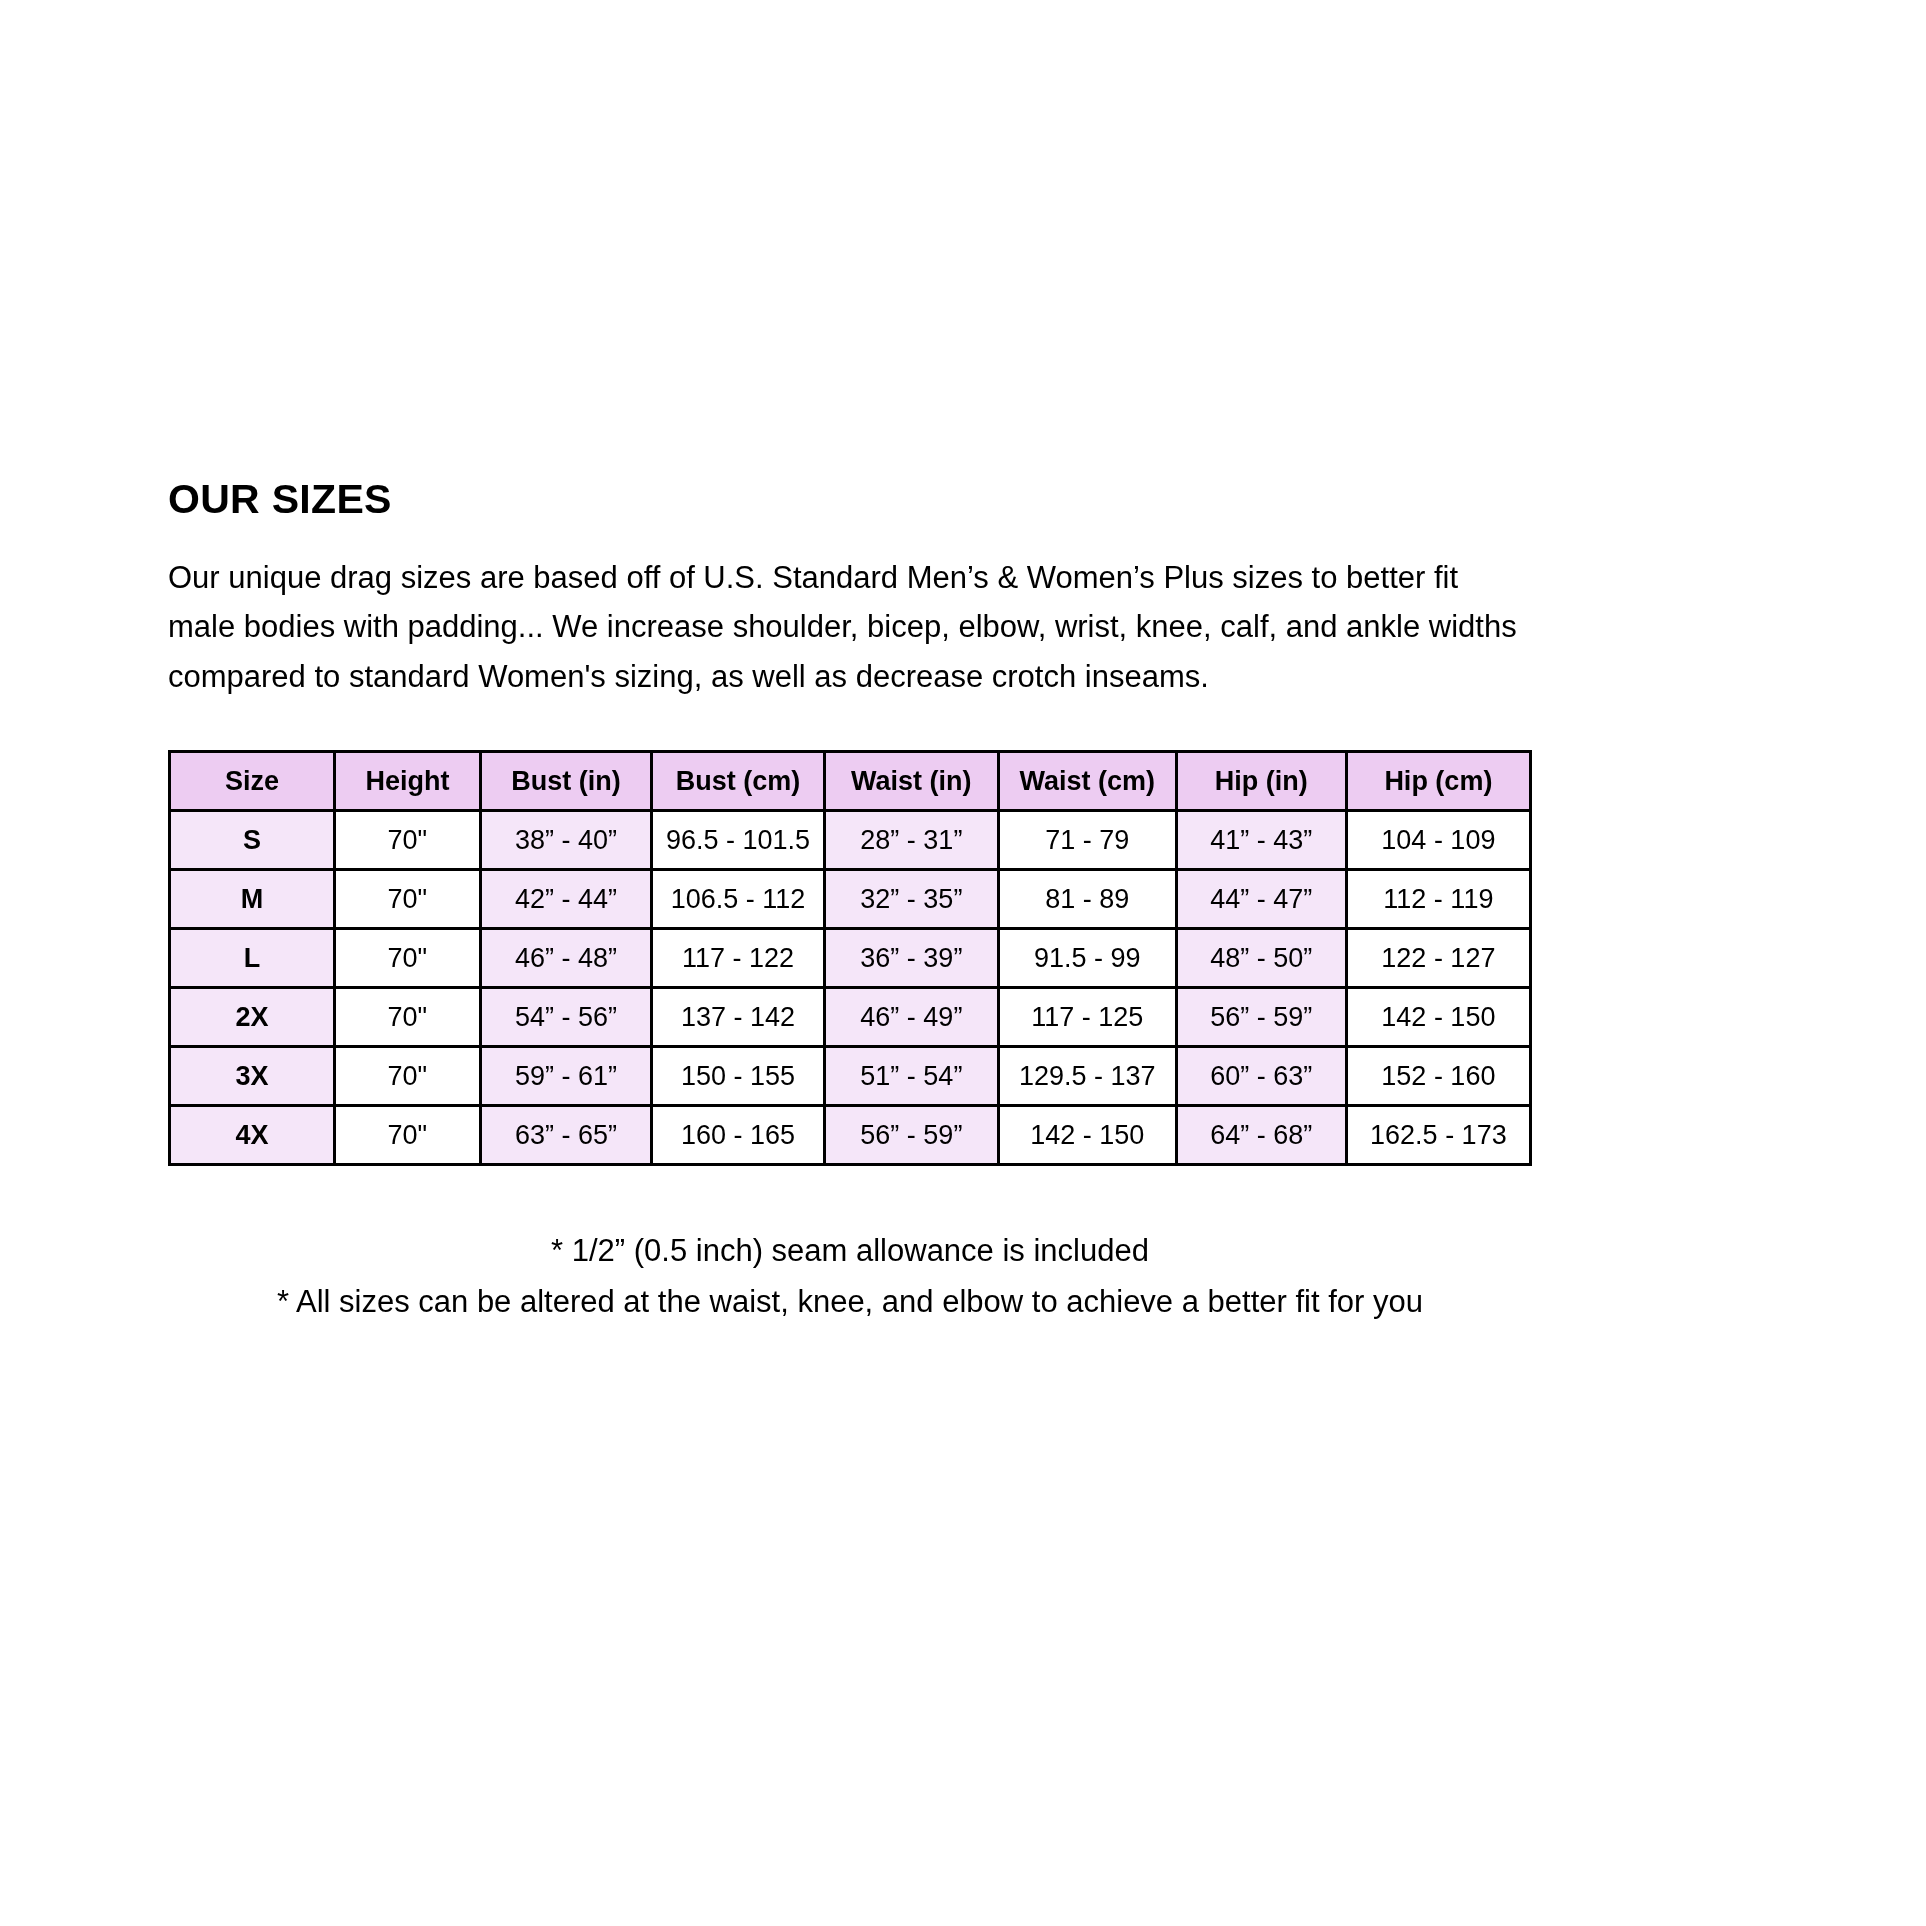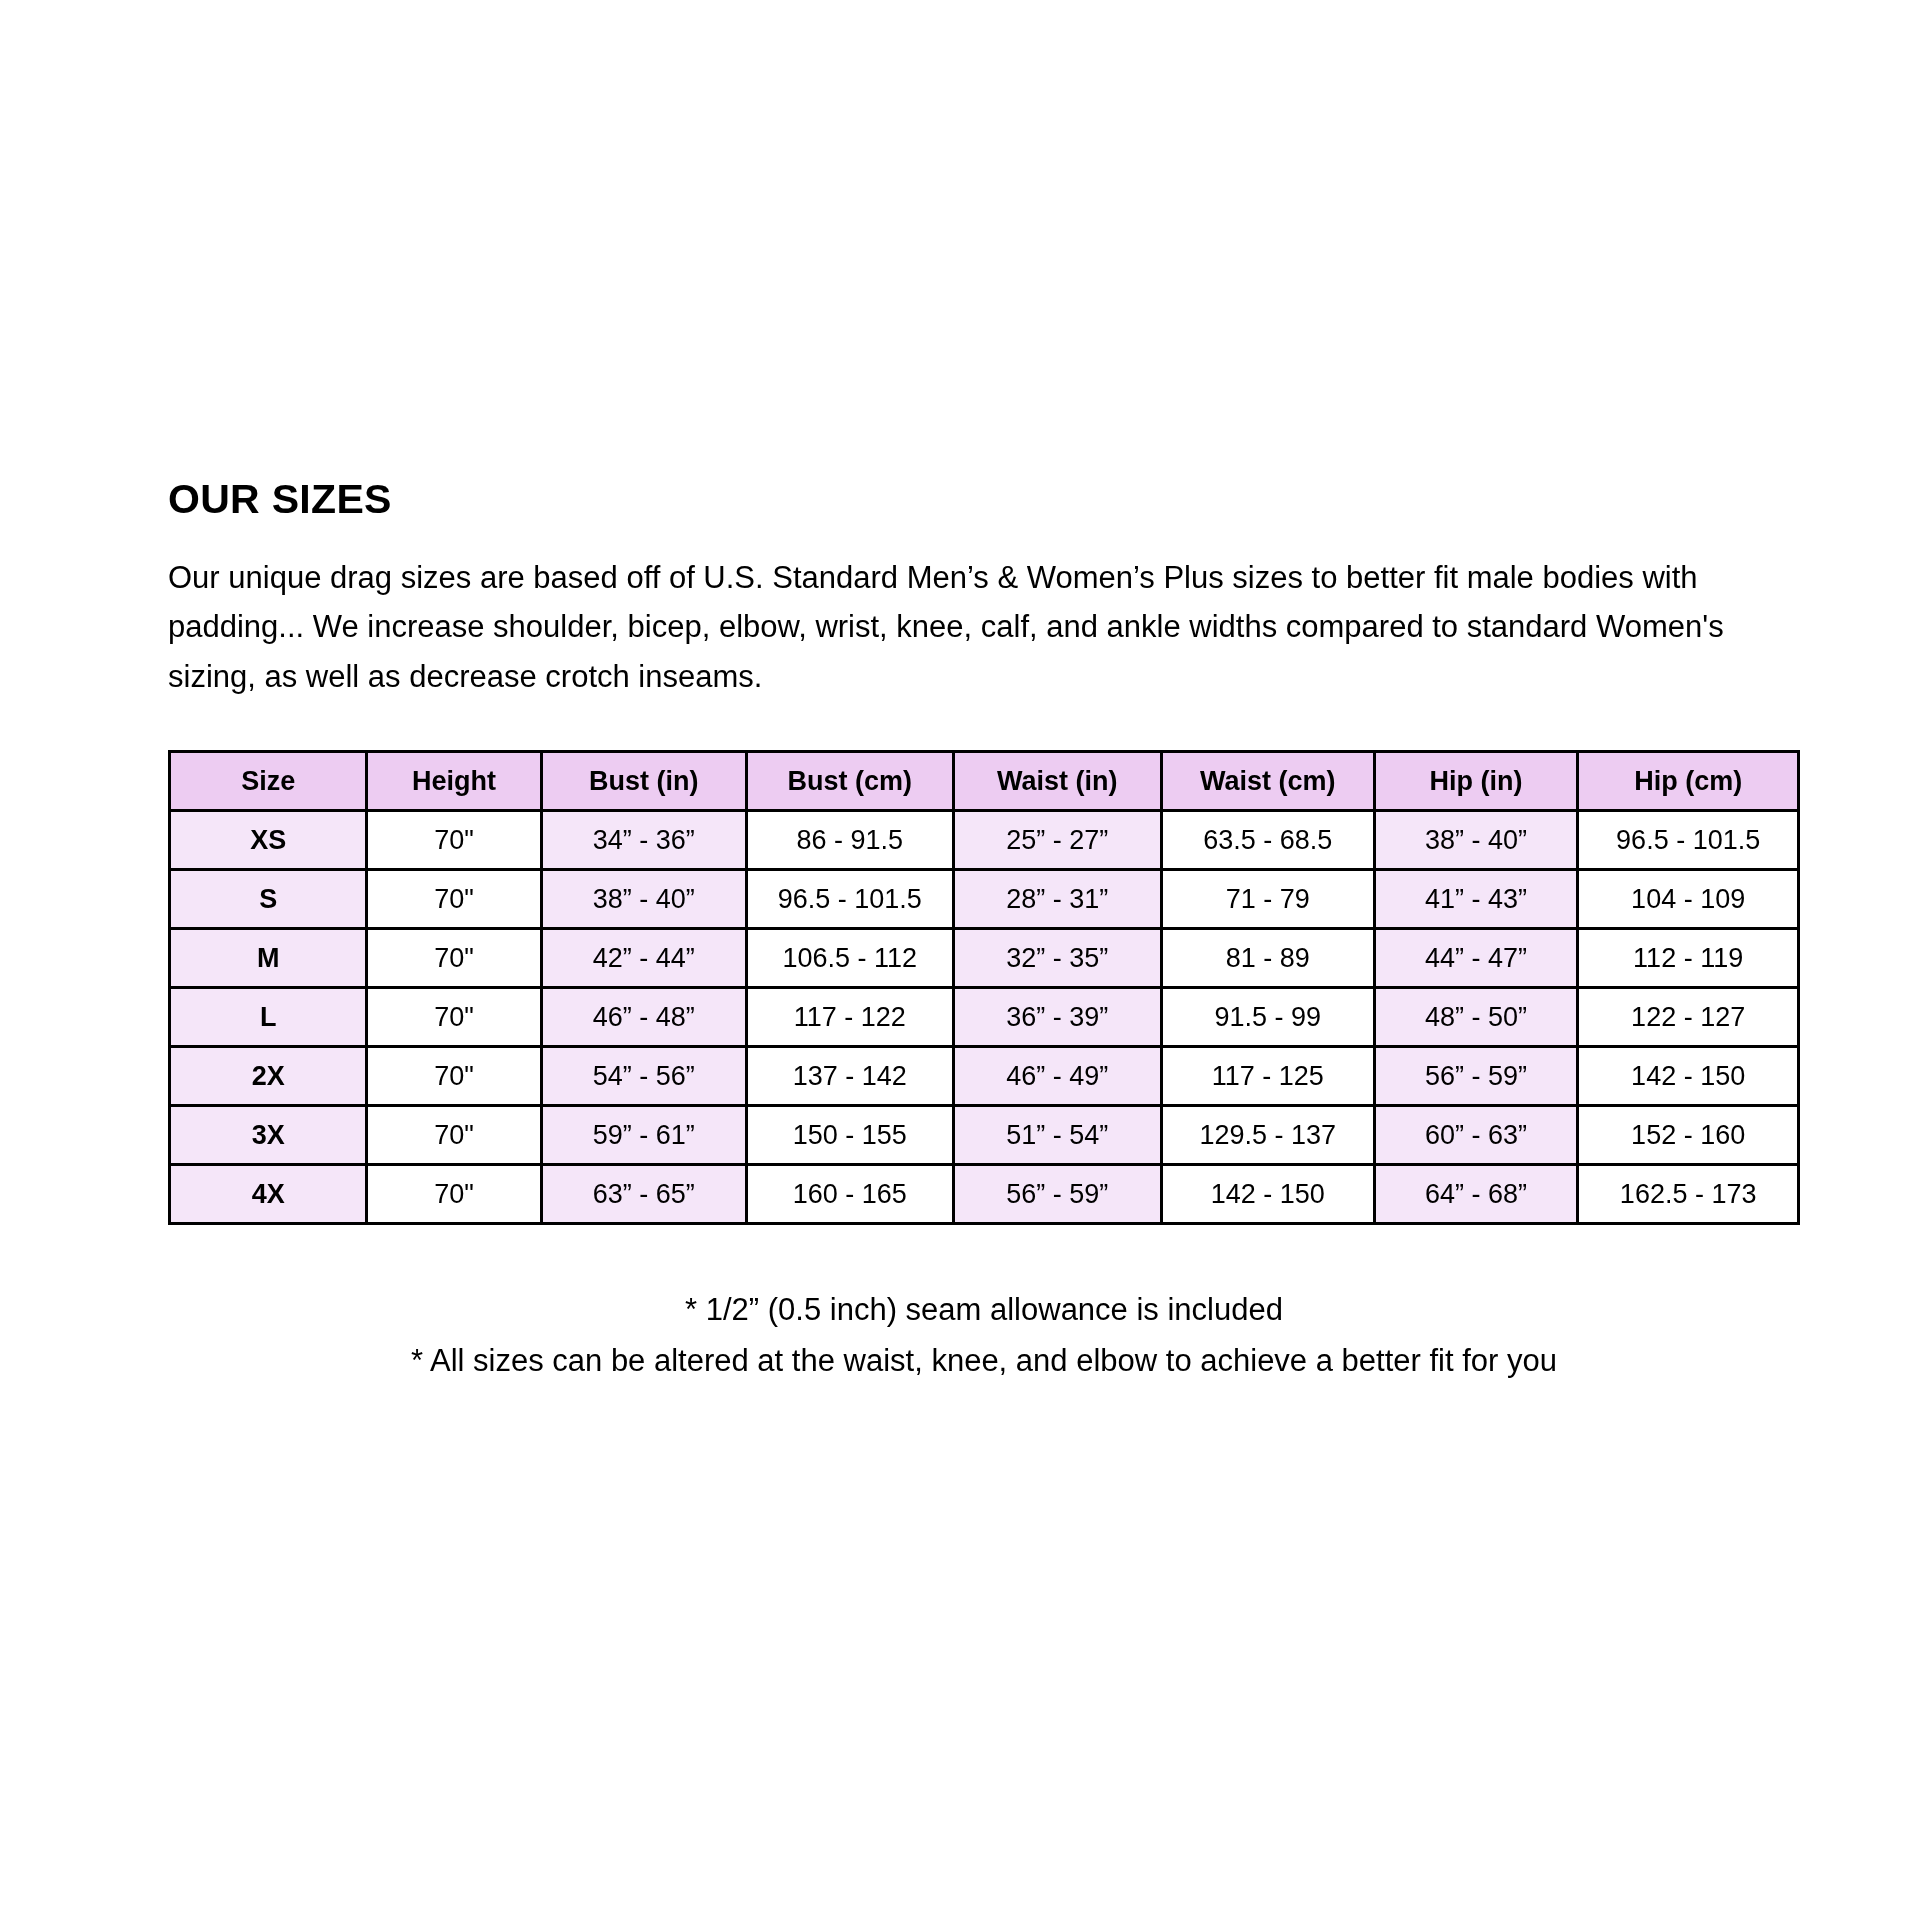--- a/index.html
+++ b/index.html
@@ -11,21 +11,21 @@
     width: 1926px;
     height: 1926px;
     position: relative;
     font-family: "Liberation Sans", sans-serif;
     color: #000000;
   }
   .content {
     position: absolute;
     left: 168px;
     top: 476px;
-    width: 1632px;
+    width: 1364px;
   }
   h1.page-title {
     font-size: 41px;
     font-weight: bold;
     margin: 0 0 29.5px 0;
     letter-spacing: 0.3px;
   }
   p.intro {
     font-size: 31px;
     line-height: 1.6;
@@ -99,30 +99,20 @@
           <th>Bust (in)</th>
           <th>Bust (cm)</th>
           <th>Waist (in)</th>
           <th>Waist (cm)</th>
           <th>Hip (in)</th>
           <th>Hip (cm)</th>
         </tr>
     </thead>
     <tbody id="table-body">
         <tr>
-          <th scope="row" class="shaded">XS</th>
-          <td class="plain">70"</td>
-          <td class="shaded">34” - 36”</td>
-          <td class="plain">86 - 91.5</td>
-          <td class="shaded">25” - 27”</td>
-          <td class="plain">63.5 - 68.5</td>
-          <td class="shaded">38” - 40”</td>
-          <td class="plain">96.5 - 101.5</td>
-        </tr>
-        <tr>
           <th scope="row" class="shaded">S</th>
           <td class="plain">70"</td>
           <td class="shaded">38” - 40”</td>
           <td class="plain">96.5 - 101.5</td>
           <td class="shaded">28” - 31”</td>
           <td class="plain">71 - 79</td>
           <td class="shaded">41” - 43”</td>
           <td class="plain">104 - 109</td>
         </tr>
         <tr>

